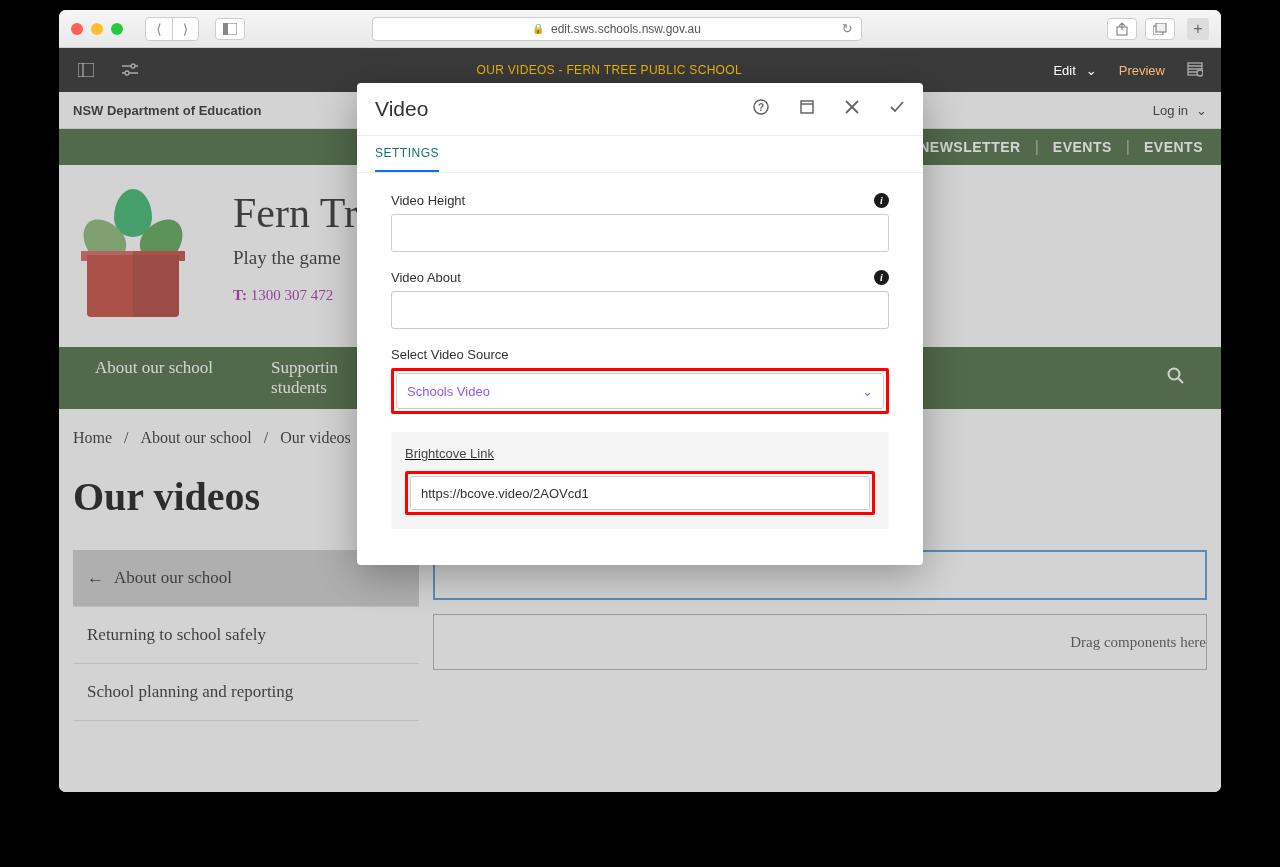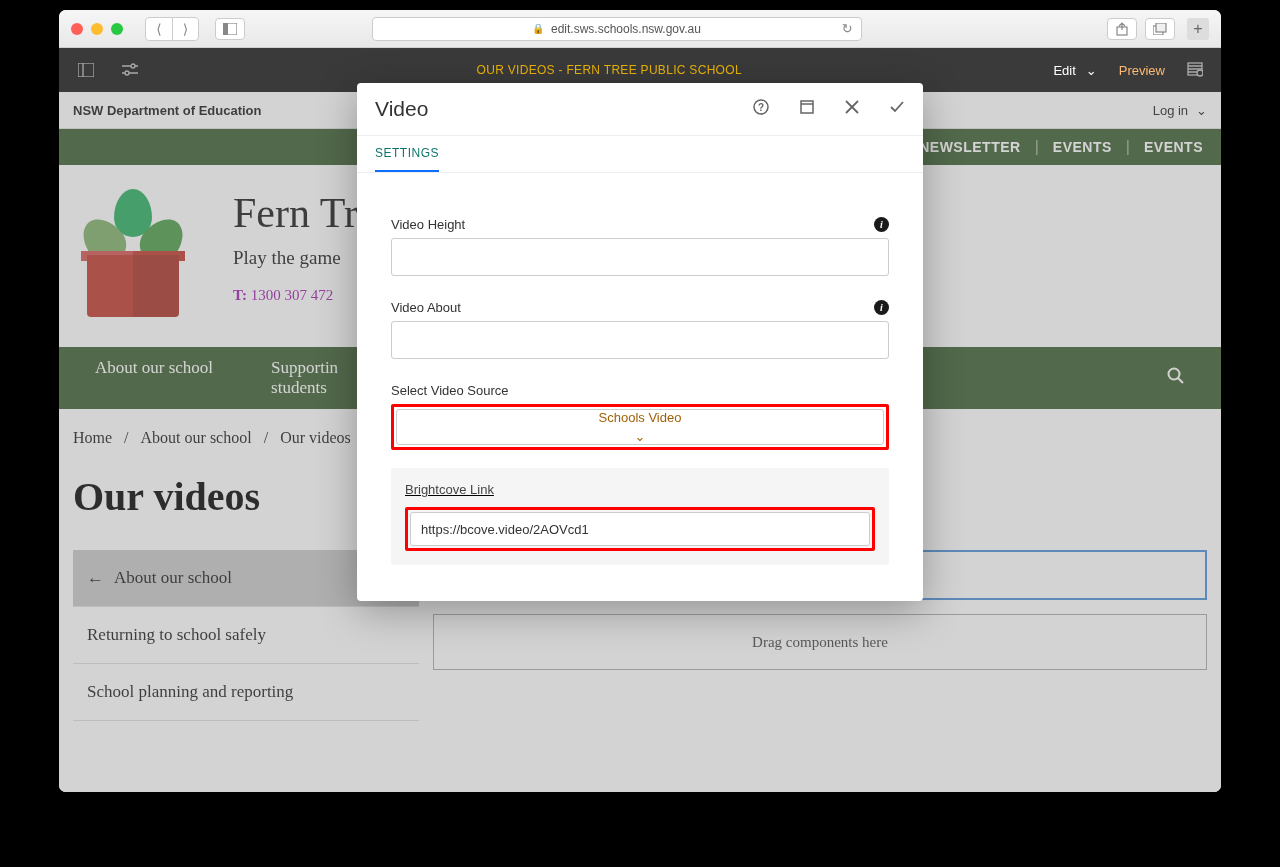--- a/index.html
+++ b/index.html
@@ -291,21 +291,21 @@
     .highlight-box {
       border: 2px solid #4a90d9;
       height: 50px;
       margin-bottom: 14px;
     }
     .drag-box {
       border: 1px solid #aaa;
       height: 56px;
       display: flex;
       align-items: center;
-      justify-content: center;
+      justify-content: flex-end;
       color: #444;
       font-family: Georgia, serif;
       font-size: 15px;
     }
     
     
     .modal {
       position: absolute;
       left: 298px;
       top: 73px;
@@ -338,21 +338,21 @@
       font-weight: 500;
       letter-spacing: 0.5px;
       color: #0f766e;
       border-bottom: 2px solid #0d6efd;
       text-align: right;
     }
     .modal-body {
       padding: 20px 34px 36px;
       border-top: 1px solid #eee;
     }
-    .form-row { margin-bottom: 18px; margin-top: 24px; }
+    .form-row { margin-bottom: 18px; }
     .form-label-row {
       display: flex;
       justify-content: space-between;
       align-items: center;
       margin-bottom: 6px;
     }
     .form-label { font-size: 13px; color: #333; }
     .info-ic {
       width: 15px;
       height: 15px;
@@ -376,26 +376,25 @@
       font-size: 13px;
       color: #333;
     }
     .form-select {
       width: 100%;
       height: 36px;
       border: 1px solid #ccc;
       border-radius: 3px;
       padding: 0 10px;
       font-size: 13px;
-      color: #a16207;
+      color: #8b5cf6;
       background: #fff;
       display: flex;
       align-items: center;
       justify-content: space-between;
-      flex-direction: column;
     }
     .red-highlight { border: 3px solid #ff0000; border-radius: 2px; padding: 2px; }
     .sub-section {
       background: #f5f5f5;
       padding: 14px;
       border-radius: 3px;
       margin-top: 18px;
       text-decoration: underline;
     }
     .sub-label { font-size: 13px; color: #444; margin-bottom: 10px; }

